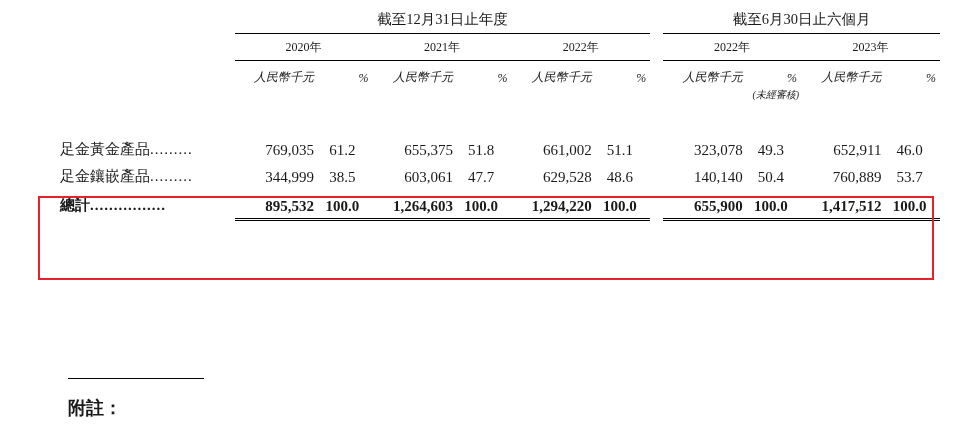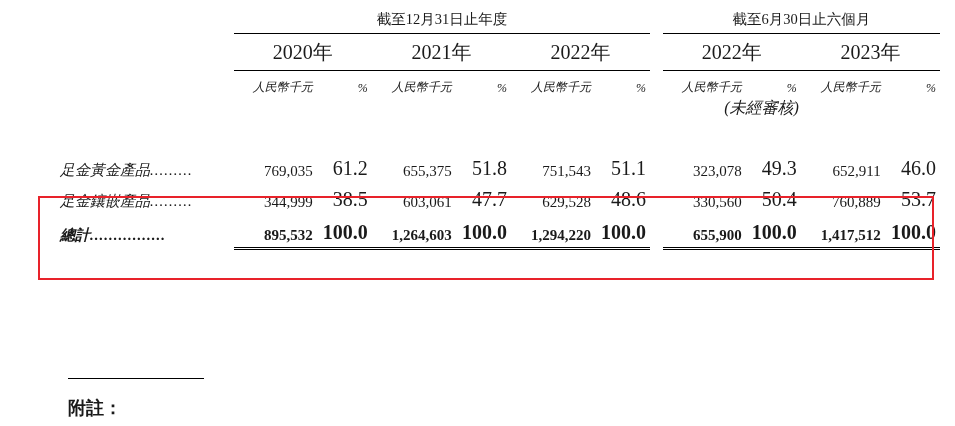--- a/index.html
+++ b/index.html
@@ -48,65 +48,64 @@
   }
   .grp-rule { height: 1px; }
   .grp-rule .line {
     height: 1px;
     background: #000;
     width: 100%;
   }
   .yr-cell {
     text-align: center;
     font-weight: bold;
-    font-size: 20px;
+    font-size: 12px;
     padding: 5px 0 4px 0 !important;
     font-family: Liberation Serif, serif;
   }
   .yr-rule .line { height: 1px; background: #000; width: 100%; }
 
   .unit-cell {
     font-style: italic;
     font-size: 12px;
     padding-top: 8px !important;
     padding-bottom: 2px !important;
   }
   .unit-num { text-align: right; padding-right: 2px !important; }
   .unit-pct { text-align: right; padding-right: 4px !important; }
   .unit-sub {
     font-style: italic;
-    font-size: 16px;
+    font-size: 10px;
     text-align: right;
     padding-right: 2px !important;
     padding-bottom: 6px !important;
   }
 
   .spacer-row td { height: 28px; }
 
   .item-label {
     white-space: nowrap;
     font-size: 15px;
     padding: 4px 0 4px 0 !important;
-    font-style: italic;
   }
   .item-label .dots {
     letter-spacing: 1px;
   }
   .num {
     text-align: right;
     padding-right: 2px !important;
     font-size: 15px;
     padding-top: 4px !important;
     padding-bottom: 4px !important;
     white-space: nowrap;
   }
   .pct {
-    text-align: right;
+    text-align: center;
     padding-right: 4px !important;
-    font-size: 20px;
+    font-size: 15px;
     padding-top: 4px !important;
     padding-bottom: 4px !important;
     white-space: nowrap;
   }
   tr.underline-row td.num,
   tr.underline-row td.pct {
     border-bottom: 1px solid #000;
   }
   tr.total-row td {
     font-weight: bold;
@@ -245,39 +244,39 @@
       <tr class="spacer-row">
         <td colspan="12"></td>
       </tr>
 
       <tr>
         <td class="item-label"><span>足金黃金產品</span><span class="dots">.........</span></td>
         <td class="num">769,035</td>
         <td class="pct">61.2</td>
         <td class="num">655,375</td>
         <td class="pct">51.8</td>
-        <td class="num">751,543</td>
+        <td class="num">661,002</td>
         <td class="pct">51.1</td>
         <td></td>
         <td class="num">323,078</td>
         <td class="pct">49.3</td>
         <td class="num">652,911</td>
         <td class="pct">46.0</td>
       </tr>
 
       <tr>
         <td class="item-label"><span>足金鑲嵌產品</span><span class="dots">.........</span></td>
         <td class="num">344,999</td>
         <td class="pct">38.5</td>
         <td class="num">603,061</td>
         <td class="pct">47.7</td>
         <td class="num">629,528</td>
         <td class="pct">48.6</td>
         <td></td>
-        <td class="num">330,560</td>
+        <td class="num">140,140</td>
         <td class="pct">50.4</td>
         <td class="num">760,889</td>
         <td class="pct">53.7</td>
       </tr>
 
 
       <tr class="total-row">
         <td class="item-label"><span>總計</span><span class="dots">................</span></td>
         <td class="num">895,532</td>
         <td class="pct">100.0</td>

